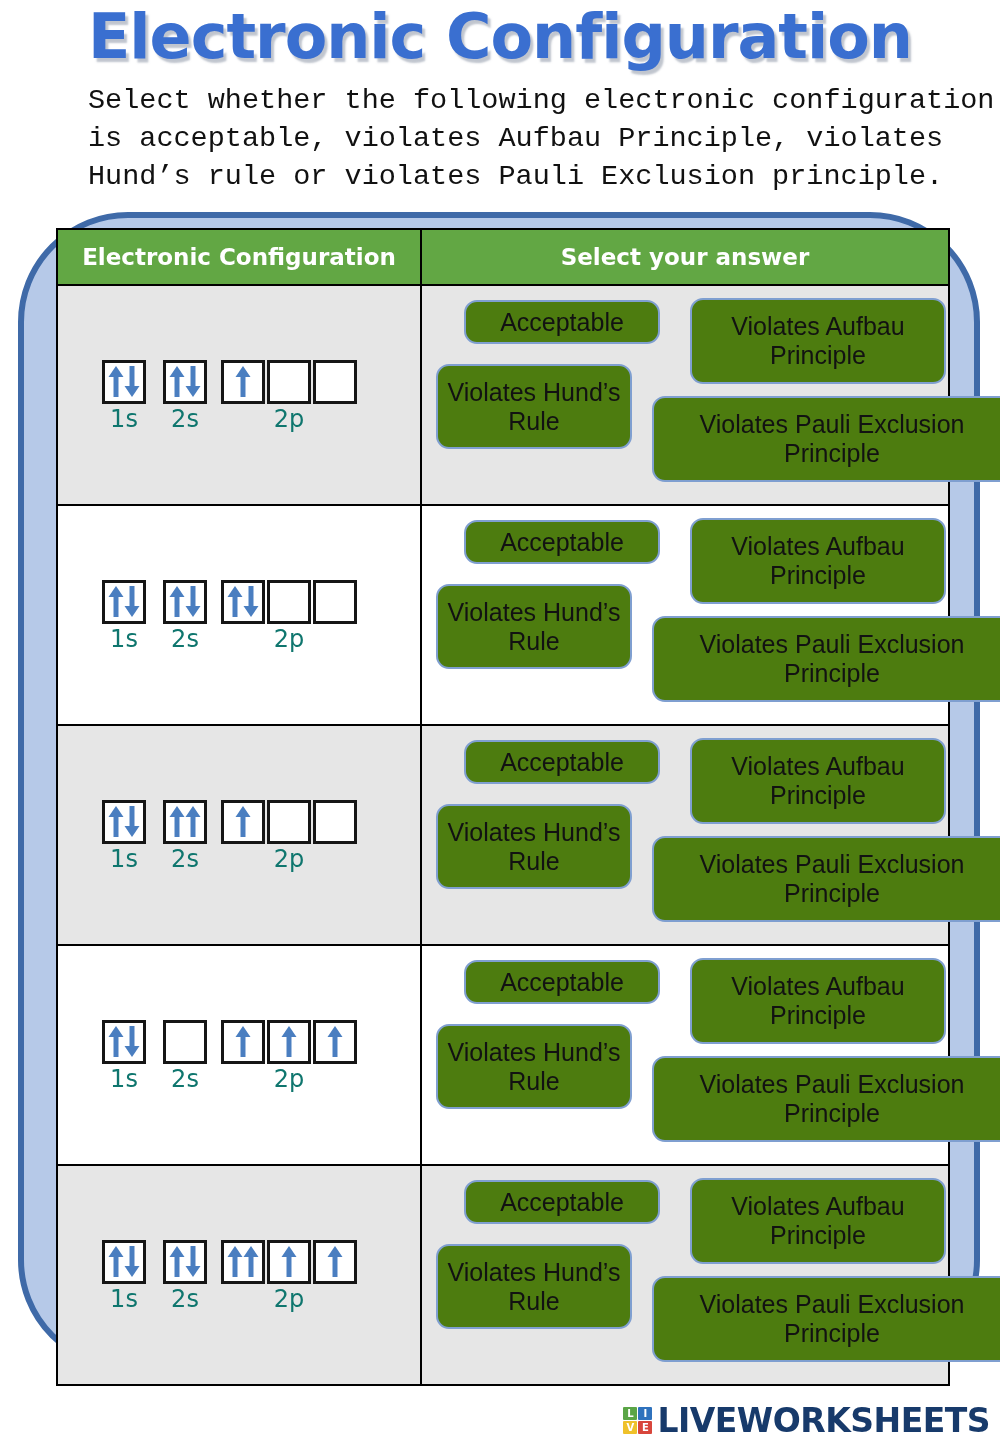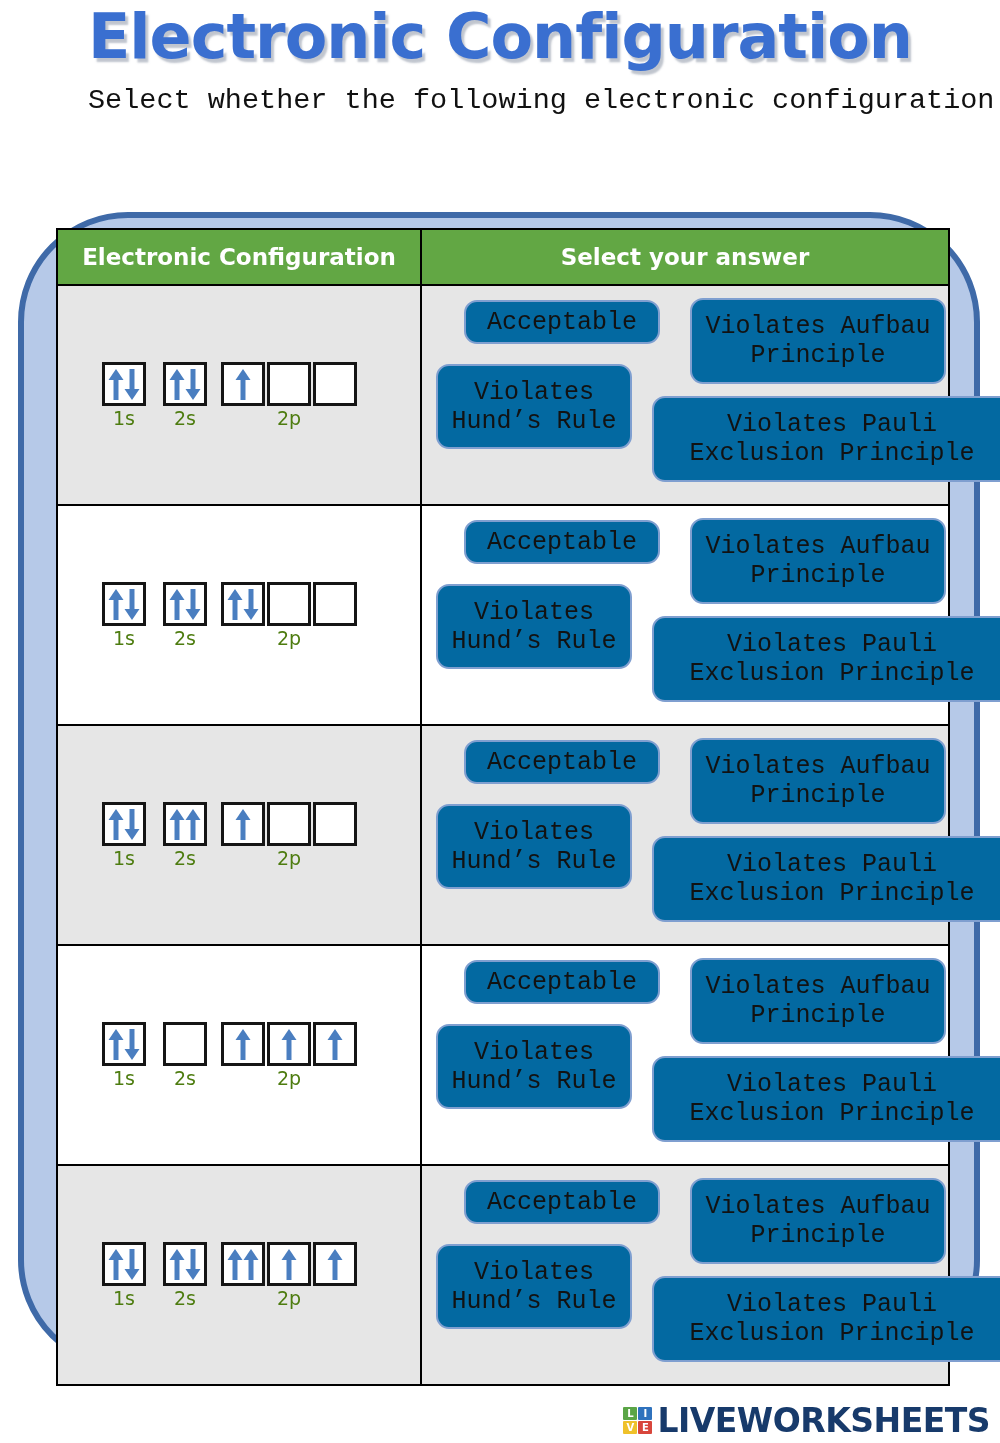--- a/index.html
+++ b/index.html
@@ -116,39 +116,39 @@
     display: flex;
     align-items: center;
     justify-content: center;
     position: relative;
   }
   .p-group .boxes .obox + .obox { margin-left: 2px; }
   .sub-label {
     margin-top: 3px;
     font-family: "DejaVu Sans", sans-serif;
     font-weight: 500;
-    font-size: 19px;
-    color: #4d7c0f;
+    font-size: 24px;
+    color: #0f766e;
     line-height: 1;
   }
   .arrow-svg { display: block; }
 
   
   .answers {
     position: relative;
     height: 218px;
     padding: 0;
   }
   .btn {
     position: absolute;
     border: 2.5px solid #7f9fd0;
     border-radius: 13px;
-    background: #0369a1;
+    background: #4d7c0f;
     color: #121212;
-    font-family: Liberation Mono, monospace;
+    font-family: Liberation Sans, sans-serif;
     font-size: 25px;
     line-height: 1.16;
     display: flex;
     align-items: center;
     justify-content: center;
     text-align: center;
     box-sizing: border-box;
   }
   .btn-acceptable { left: 42px;  top: 14px;  width: 196px; height: 44px; }
   .btn-hund       { left: 14px;  top: 78px;  width: 196px; height: 85px; }
@@ -194,20 +194,22 @@
     line-height: 1;
   }
 </style>
 </head>
 <body>
 
 <h1 class="title">Electronic Configuration</h1>
 
 <div class="instructions">
   <div>Select whether the following electronic configuration</div>
+  <div>is acceptable, violates Aufbau Principle, violates</div>
+  <div>Hund’s rule or violates Pauli Exclusion principle.</div>
 </div>
 
 <div class="blue-frame"></div>
 
 <div class="table-wrap">
   <table class="sheet">
     <colgroup>
       <col class="c-config">
       <col class="c-answer">
     </colgroup>

